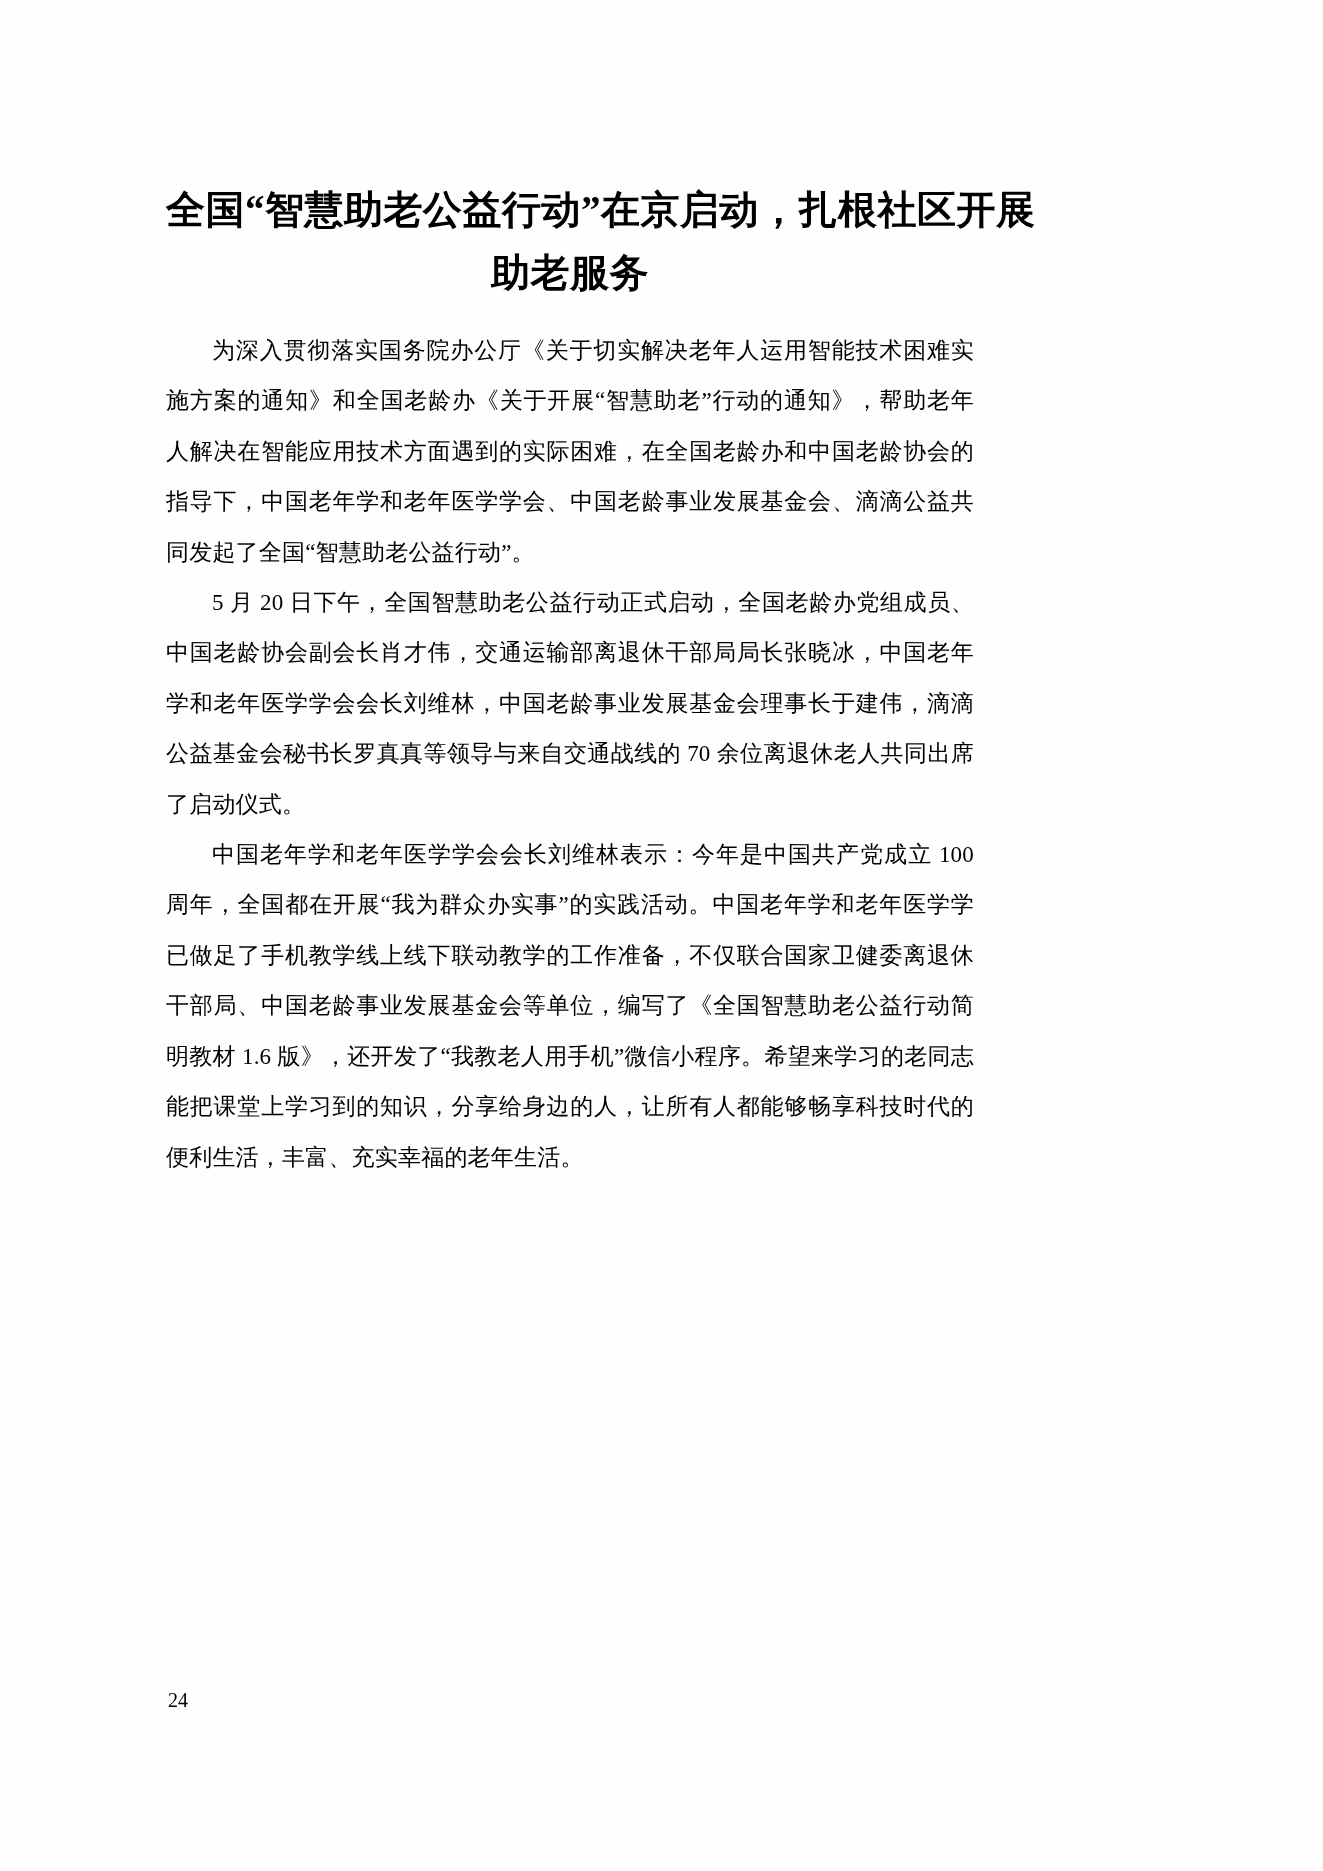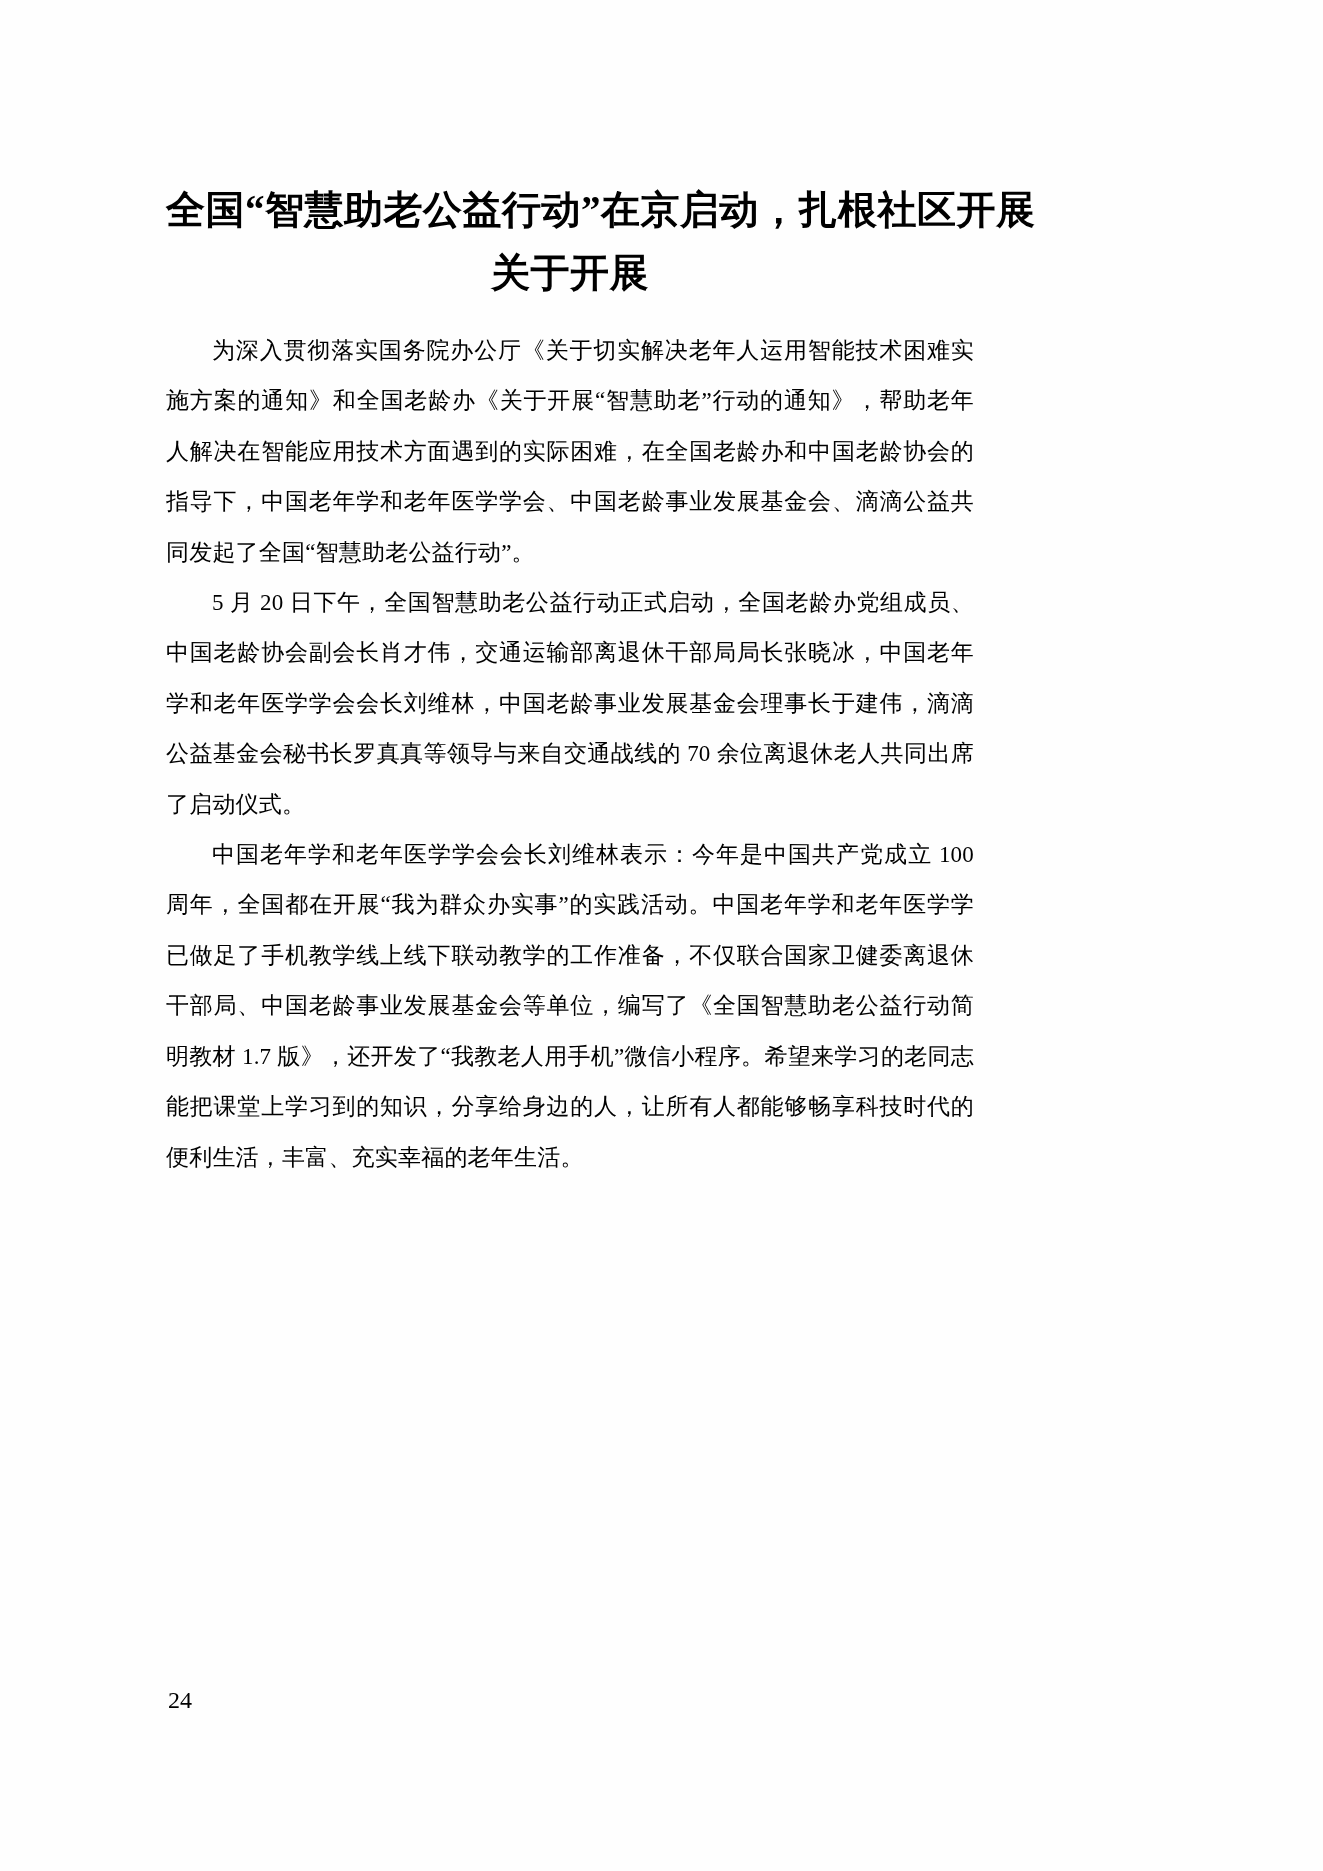--- a/index.html
+++ b/index.html
@@ -54,39 +54,39 @@
     text-justify: inter-ideograph;
     text-indent: 2em;
     letter-spacing: 0.2px;
     word-break: break-all;
     font-family: "Liberation Serif", "DejaVu Serif", serif;
   }
   .page-number {
     position: absolute;
     left: 168px;
     top: 1686px;
-    font-size: 24px;
+    font-size: 20px;
     line-height: 28px;
     font-family: "Liberation Serif", "DejaVu Serif", serif;
     color: #000;
   }
 </style>
 </head>
 <body>
 
 <div class="page">
   <div class="page-inner">
 
     <h1 class="doc-title">
       <span class="title-line">全国“智慧助老公益行动”在京启动，扎根社区开展</span>
-      <span class="title-line">关于开展</span>
+      <span class="title-line">助老服务</span>
     </h1>
 
     <div class="body-block">
       <p class="para">为深入贯彻落实国务院办公厅《关于切实解决老年人运用智能技术困难实施方案的通知》和全国老龄办《关于开展“智慧助老”行动的通知》，帮助老年人解决在智能应用技术方面遇到的实际困难，在全国老龄办和中国老龄协会的指导下，中国老年学和老年医学学会、中国老龄事业发展基金会、滴滴公益共同发起了全国“智慧助老公益行动”。</p>
       <p class="para">5 月 20 日下午，全国智慧助老公益行动正式启动，全国老龄办党组成员、中国老龄协会副会长肖才伟，交通运输部离退休干部局局长张晓冰，中国老年学和老年医学学会会长刘维林，中国老龄事业发展基金会理事长于建伟，滴滴公益基金会秘书长罗真真等领导与来自交通战线的 70 余位离退休老人共同出席了启动仪式。</p>
-      <p class="para">中国老年学和老年医学学会会长刘维林表示：今年是中国共产党成立 100 周年，全国都在开展“我为群众办实事”的实践活动。中国老年学和老年医学学已做足了手机教学线上线下联动教学的工作准备，不仅联合国家卫健委离退休干部局、中国老龄事业发展基金会等单位，编写了《全国智慧助老公益行动简明教材 1.7 版》，还开发了“我教老人用手机”微信小程序。希望来学习的老同志能把课堂上学习到的知识，分享给身边的人，让所有人都能够畅享科技时代的便利生活，丰富、充实幸福的老年生活。</p>
+      <p class="para">中国老年学和老年医学学会会长刘维林表示：今年是中国共产党成立 100 周年，全国都在开展“我为群众办实事”的实践活动。中国老年学和老年医学学已做足了手机教学线上线下联动教学的工作准备，不仅联合国家卫健委离退休干部局、中国老龄事业发展基金会等单位，编写了《全国智慧助老公益行动简明教材 1.6 版》，还开发了“我教老人用手机”微信小程序。希望来学习的老同志能把课堂上学习到的知识，分享给身边的人，让所有人都能够畅享科技时代的便利生活，丰富、充实幸福的老年生活。</p>
     </div>
 
   </div>
 
   <div class="page-number">24</div>
 </div>
 
 </body></html>

